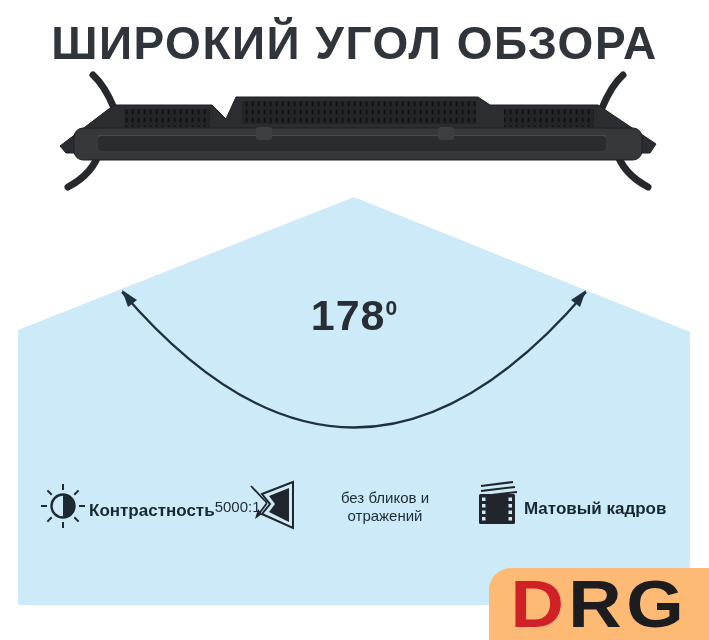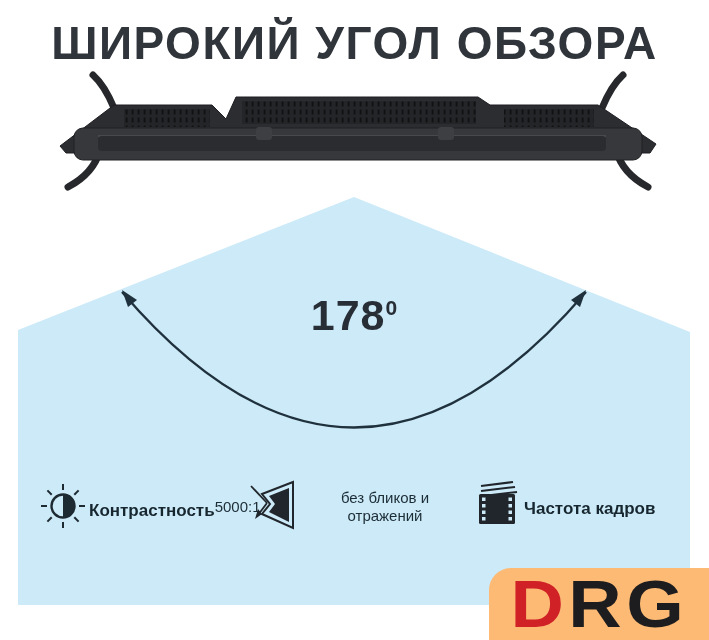--- a/index.html
+++ b/index.html
@@ -137,20 +137,20 @@
           <rect x="14" y="27" width="3.5" height="3.5"></rect>
           <rect x="14" y="33.5" width="3.5" height="3.5"></rect>
           <rect x="14" y="40" width="3.5" height="3.5"></rect>
           <rect x="40.5" y="20.5" width="3.5" height="3.5"></rect>
           <rect x="40.5" y="27" width="3.5" height="3.5"></rect>
           <rect x="40.5" y="33.5" width="3.5" height="3.5"></rect>
           <rect x="40.5" y="40" width="3.5" height="3.5"></rect>
         </g>
       </svg>
     </div>
-    <div class="label">Частота кадров</div>
+    <div class="label">Матовый кадров</div>
   </div>
 
   <div class="brand">
     <div class="brand-text"><span class="brand-d">D</span><span class="brand-rg">RG</span></div>
   </div>
 
 </div>
 
 </body></html>

